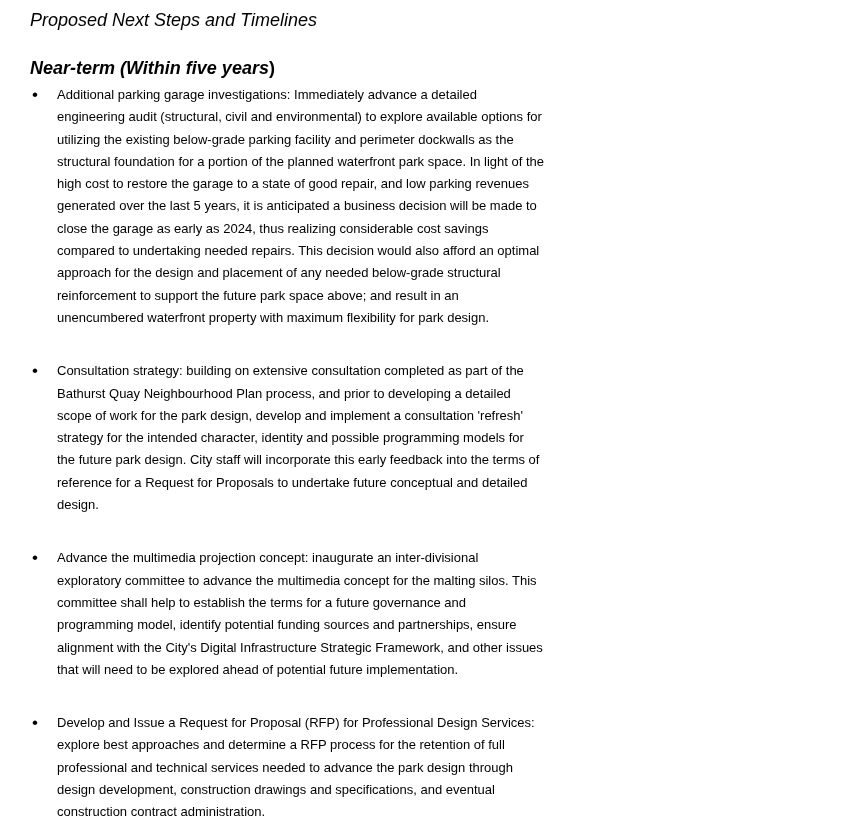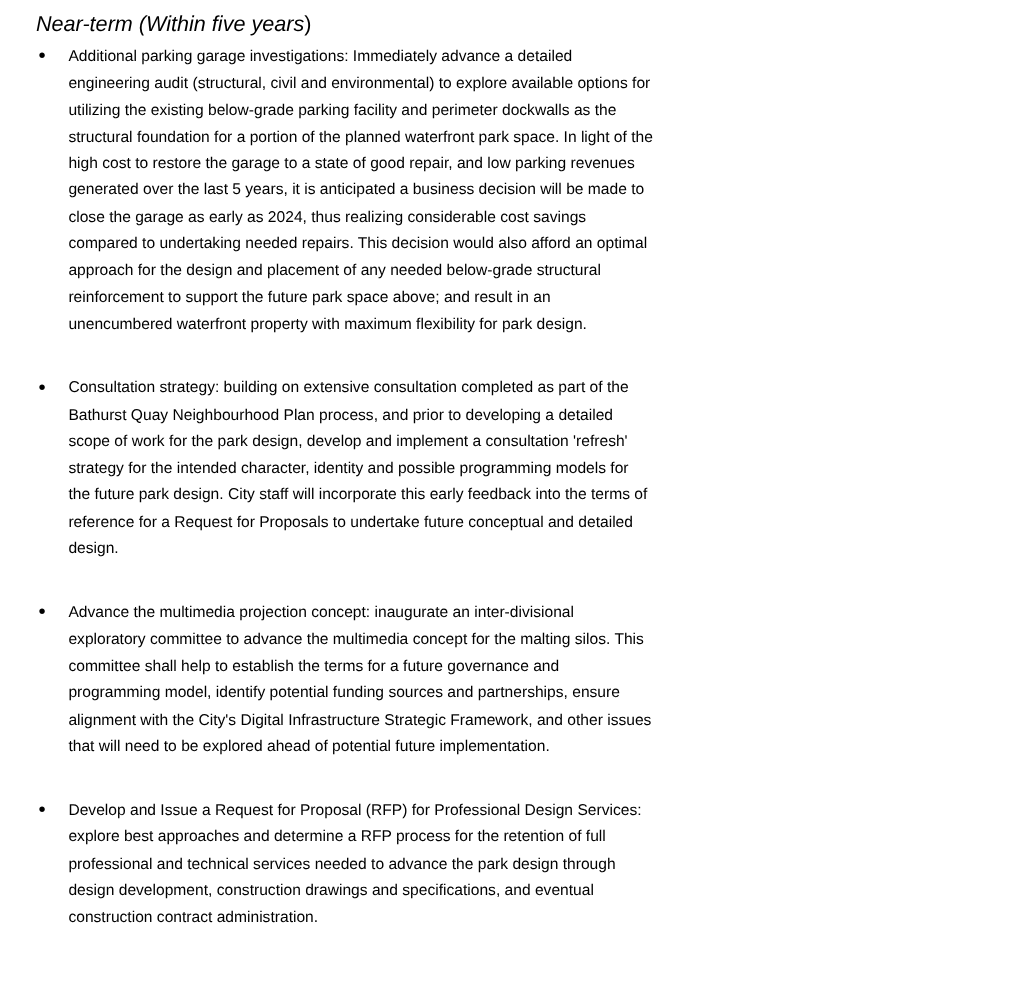--- a/index.html
+++ b/index.html
@@ -22,21 +22,21 @@
   .doc-title {
     font-size: 18px;
     line-height: 22px;
     font-style: italic;
     font-weight: normal;
     margin: 0 0 26px 0;
   }
   .section-heading {
     font-size: 18px;
     line-height: 22px;
-    font-weight: normal;
+    font-weight: bold;
     margin: 0 0 5px 0;
   }
   .section-heading .it {
     font-style: italic;
   }
   .section-heading .up {
     font-style: normal;
   }
   ul.bullet-list {
     list-style: none;
@@ -63,20 +63,21 @@
     font-size: 13px;
     line-height: 22.3px;
     white-space: pre-line;
   }
 </style>
 </head>
 <body>
 
 <div class="page">
 
+  <h1 class="doc-title">Proposed Next Steps and Timelines</h1>
 
   <h2 class="section-heading"><span class="it">Near-term (Within five years</span><span class="up">)</span></h2>
 
   <ul class="bullet-list">
 
     <li>
       <span class="bullet-marker">•</span>
       <span class="bullet-text">Additional parking garage investigations: Immediately advance a detailed
 engineering audit (structural, civil and environmental) to explore available options for
 utilizing the existing below-grade parking facility and perimeter dockwalls as the

